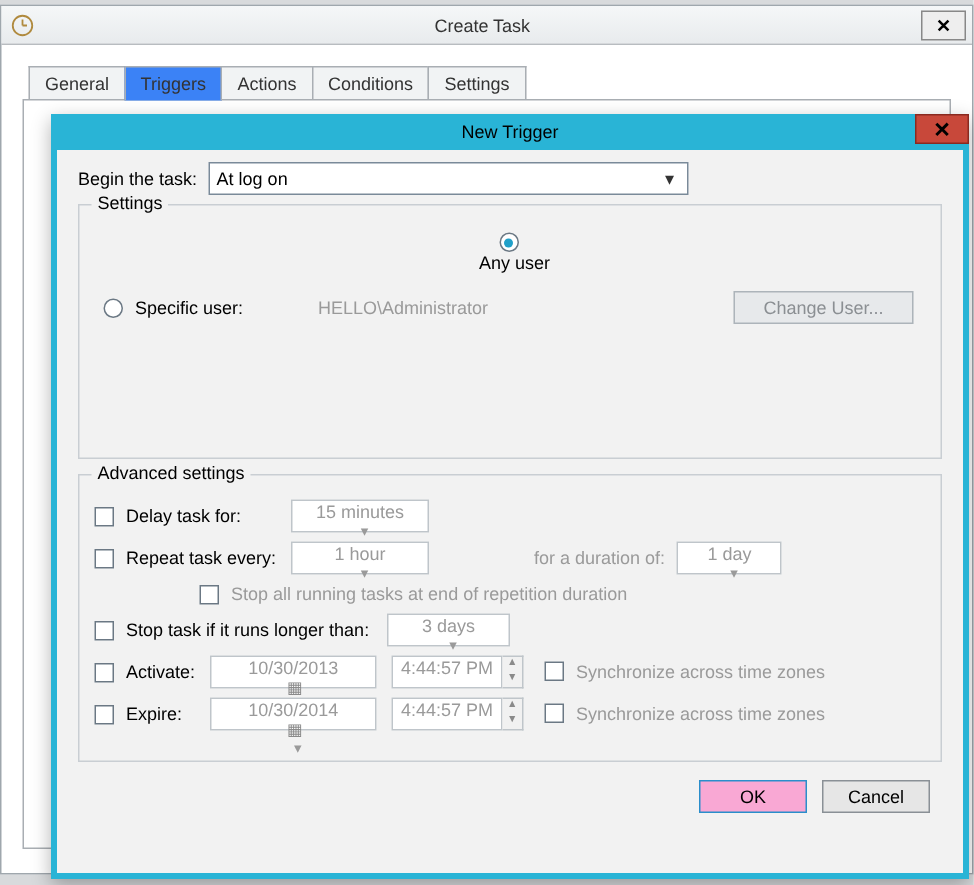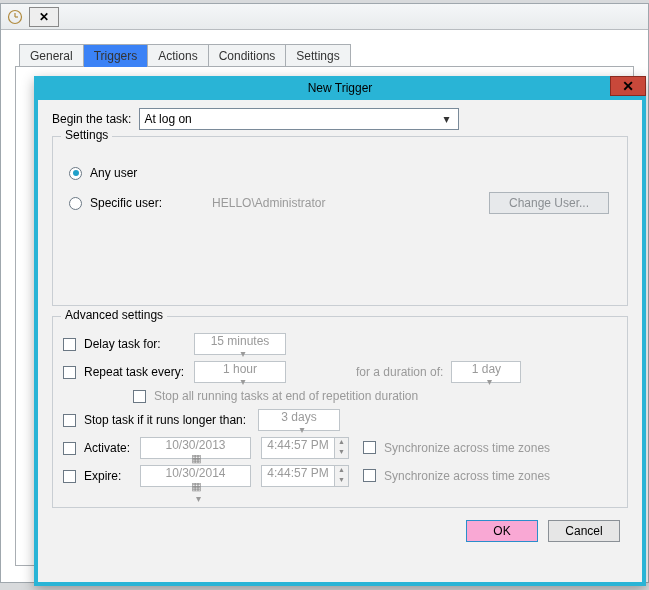--- a/index.html
+++ b/index.html
@@ -24,21 +24,21 @@
 
   .row { display: flex; align-items: center; margin-bottom: 6px; }
   .lbl { color: #000; margin-right: 8px; text-align: center; }
   .select-begin { flex: 0 0 320px; height: 22px; border: 1px solid #7a8a99; background: #fff; padding: 0 4px; display:flex; align-items:center; justify-content:space-between;}
   .select-begin .arrow { width:16px; text-align:center; color:#333;}
 
   .group { border: 1px solid #c9ced3; margin: 6px 0 10px 0; padding: 10px 10px 14px 10px; position: relative; background:#f2f2f2;}
   .group .legend { position: absolute; top: -9px; left: 8px; background: #f2f2f2; padding: 0 4px; color:#000;}
   .group.settings-group { min-height: 170px; }
 
-  .radio-row { display:flex; align-items:center; margin: 19px 0 12px 6px; }
+  .radio-row { display:flex; align-items:center; margin: 8px 0 12px 6px; flex-direction: column; }
   .radio { width:13px; height:13px; border:1px solid #6b7884; border-radius:50%; margin-right:8px; display:flex; align-items:center; justify-content:center; background:#fff;}
   .radio.checked::after { content:""; width:6px; height:6px; border-radius:50%; background:#20a0c9;}
   .user-line { display:flex; align-items:center; margin-left:6px;}
   .user-val { margin-left: 50px; color:#9a9a9a; width:210px;}
   .btn { height:22px; border:1px solid #adb4ba; background:#e7e9eb; padding:0 12px; display:inline-flex; align-items:center; justify-content:center; color:#8b8f93; }
   .btn.enabled { color:#000; border-color:#8a9096; background:#e6e6e6;}
   .btn.primary { color:#000; border:1px solid #2a8ecb; background:#f9a8d4; padding:0 20px;}
   .change-user { width:120px; margin-left:auto; margin-right:8px;}
 
   .adv-row { display:flex; align-items:center; margin: 6px 0; }
@@ -66,20 +66,21 @@
 
 <div class="outer-window">
   <div class="outer-title">
     <span class="icon">
       <svg class="clock-svg" viewBox="0 0 16 16">
           <circle cx="8" cy="8" r="6.5" fill="none" stroke="#b08a3e" stroke-width="1.2"></circle>
           <line x1="8" y1="8" x2="8" y2="4" stroke="#b08a3e" stroke-width="1.2"></line>
           <line x1="8" y1="8" x2="11" y2="8" stroke="#b08a3e" stroke-width="1.2"></line>
         </svg>
     </span>
+    <span class="t">Create Task</span>
     <span class="close">✕</span>
   </div>
   <div class="tabs">
     <div class="tab">General</div>
     <div class="tab active">Triggers</div>
     <div class="tab">Actions</div>
     <div class="tab">Conditions</div>
     <div class="tab">Settings</div>
   </div>
   <div class="tab-body"></div>

